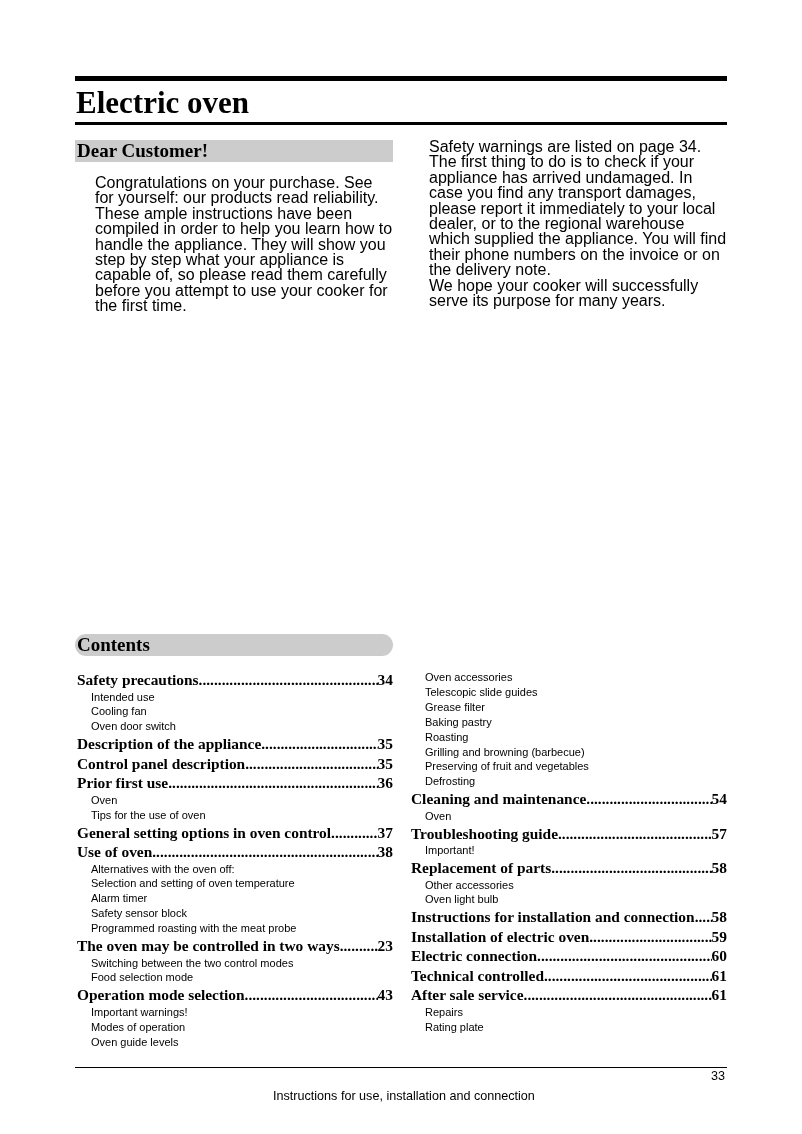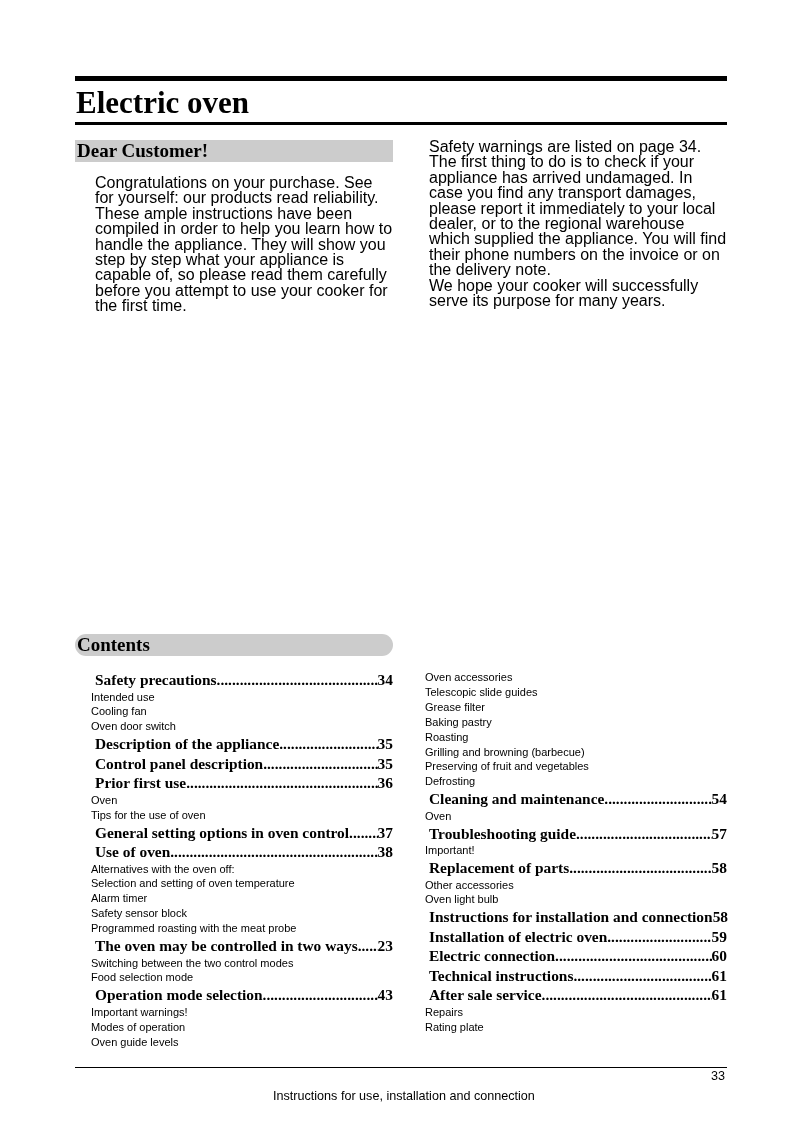--- a/index.html
+++ b/index.html
@@ -11,21 +11,21 @@
   .title { position: absolute; left: 76px; top: 84px; font-size: 31px; font-weight: bold; line-height: 38px; text-align: right; }
   .title-rule { position: absolute; left: 75px; top: 122px; width: 652px; height: 3px; background: #000; }
 
   .section-bar { position: absolute; left: 75px; width: 318px; height: 22px; background: #cccccc; }
   .section-bar span { position: absolute; left: 2px; top: 1px; font-size: 19px; font-weight: bold; line-height: 20px; }
 
   .para { position: absolute; font-size: 16px; line-height: 15.4px; margin: 0; }
   .para p { margin: 0; }
 
   .toc-col { position: absolute; top: 670px; width: 316px; }
-  .toc-main { display: flex; align-items: baseline; font-size: 15.4px; font-weight: bold; line-height: 19.5px; white-space: nowrap; margin-left: 18px; }
+  .toc-main { display: flex; align-items: baseline; font-size: 15.4px; font-weight: bold; line-height: 19.5px; white-space: nowrap; }
   .toc-main .label { flex: 0 0 auto; }
   .toc-main .dots { flex: 1 1 auto; overflow: hidden; white-space: nowrap; }
   .toc-main .dots::after { content: "................................................................................................................"; }
   .toc-main .page { flex: 0 0 auto; }
   .toc-sub { font-size: 11px; line-height: 14.9px; padding-left: 14px; }
 
   .footer-rule { position: absolute; left: 75px; top: 1067px; width: 652px; height: 1px; background: #000; }
   .footer-text { position: absolute; left: 273px; top: 1070px; font-size: 12.6px; line-height: 15px; margin-top: 19px; }
   .footer-page { position: absolute; left: 711px; top: 1069px; font-size: 12.6px; line-height: 15px; }
 </style>
@@ -149,21 +149,21 @@
       <span class="label">Installation of electric oven</span>
       <span class="dots"></span>
       <span class="page">59</span>
     </div>
     <div class="toc-main serif">
       <span class="label">Electric connection </span>
       <span class="dots"></span>
       <span class="page">60</span>
     </div>
     <div class="toc-main serif">
-      <span class="label">Technical instructions</span>
+      <span class="label">Technical controlled</span>
       <span class="dots"></span>
       <span class="page">61</span>
     </div>
     <div class="toc-main serif">
       <span class="label">After sale service</span>
       <span class="dots"></span>
       <span class="page">61</span>
     </div>
     <div class="toc-sub sans">Repairs</div>
     <div class="toc-sub sans">Rating plate</div>

